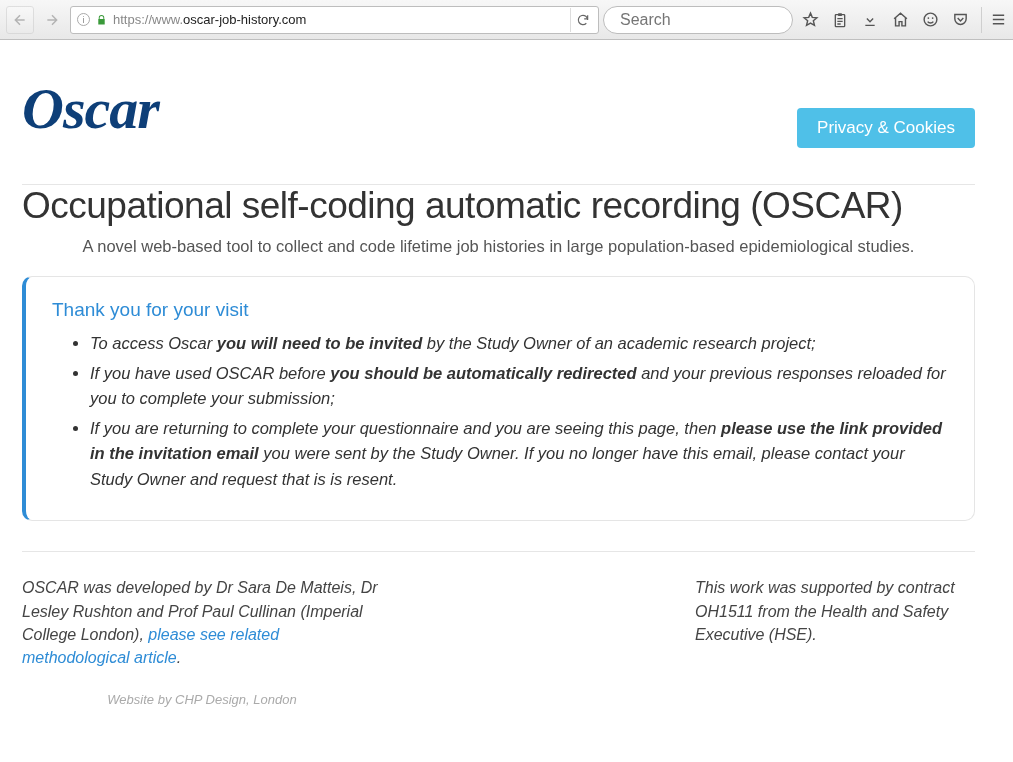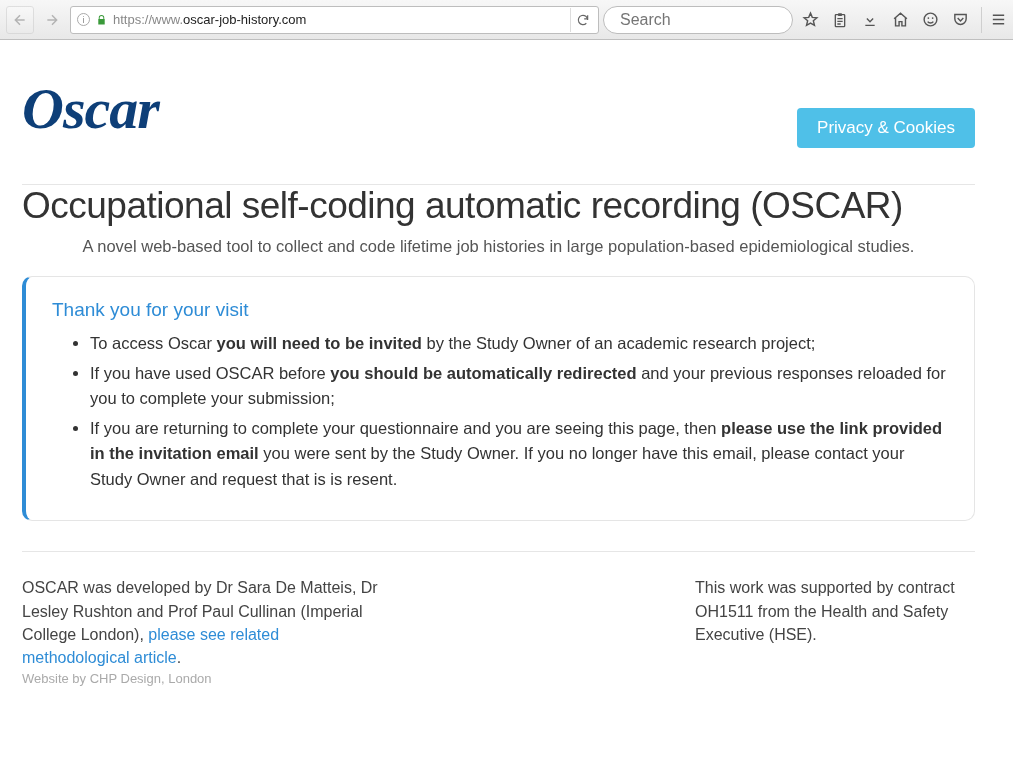--- a/index.html
+++ b/index.html
@@ -89,36 +89,37 @@
     border:1px solid #e5e5e5;
     border-left:4px solid #2e8cd6;
     border-radius:10px;
     padding:22px 26px 28px 26px;
   }
   .notice-heading {
     color:#2e8cd6;
     font-size:19px;
     margin-bottom:10px;
   }
-  .notice ul { list-style:disc; padding-left:38px; }
+  .notice ul { list-style:disc; padding-left:38px;font-style:italic; }
   .notice li { font-size:16.5px; line-height:1.55; color:#333; margin-top:4px; }
   .notice li b { font-weight:700; }
   .hr2 { border:none; border-top:1px solid #e6e6e6; margin-top:30px; }
   .footer {
     display:flex;
     margin-top:24px;
     gap:60px;
     font-size:16px;
     color:#444;
     line-height:1.45;
+    font-style:italic;
   }
   .footer-left { flex:0 0 360px; }
   .footer-right { flex:0 0 280px; margin-left:auto; }
   .footer a { color:#2e8cd6; text-decoration:none; }
-  .credit { color:#aaa; font-size:13px; margin-top:1px; }
+  .credit { color:#aaa; font-size:13px; margin-top:22px;text-align:center; }
   svg { display:block; }
 </style>
 </head>
 <body>
 
 <div class="chrome">
   <div class="nav-btn disabled">
     <svg width="14" height="14" viewBox="0 0 24 24">
         <path fill="none" stroke="currentColor" stroke-width="2.5" d="M12 4 4 12l8 8M4 12h16"></path>
       </svg>

